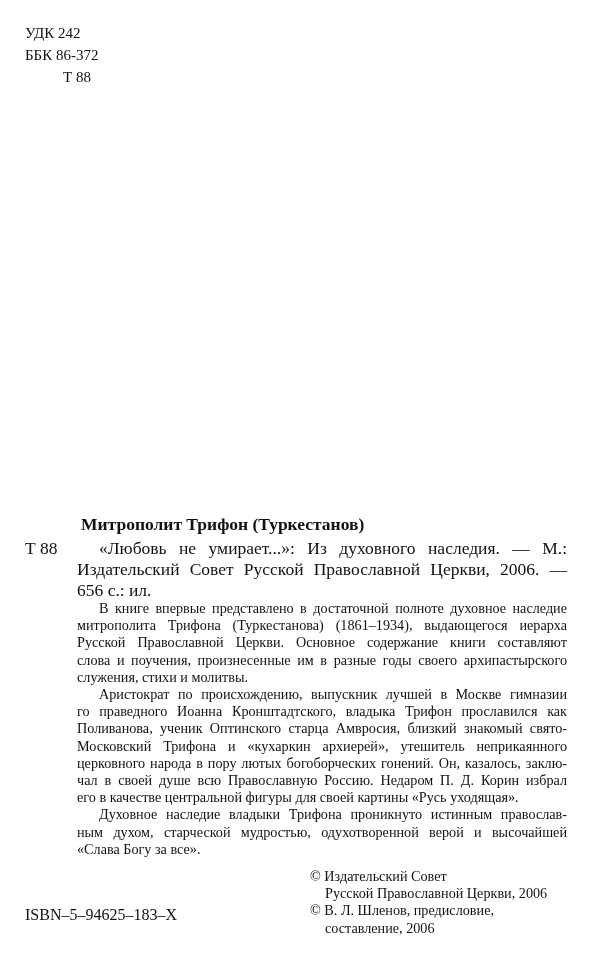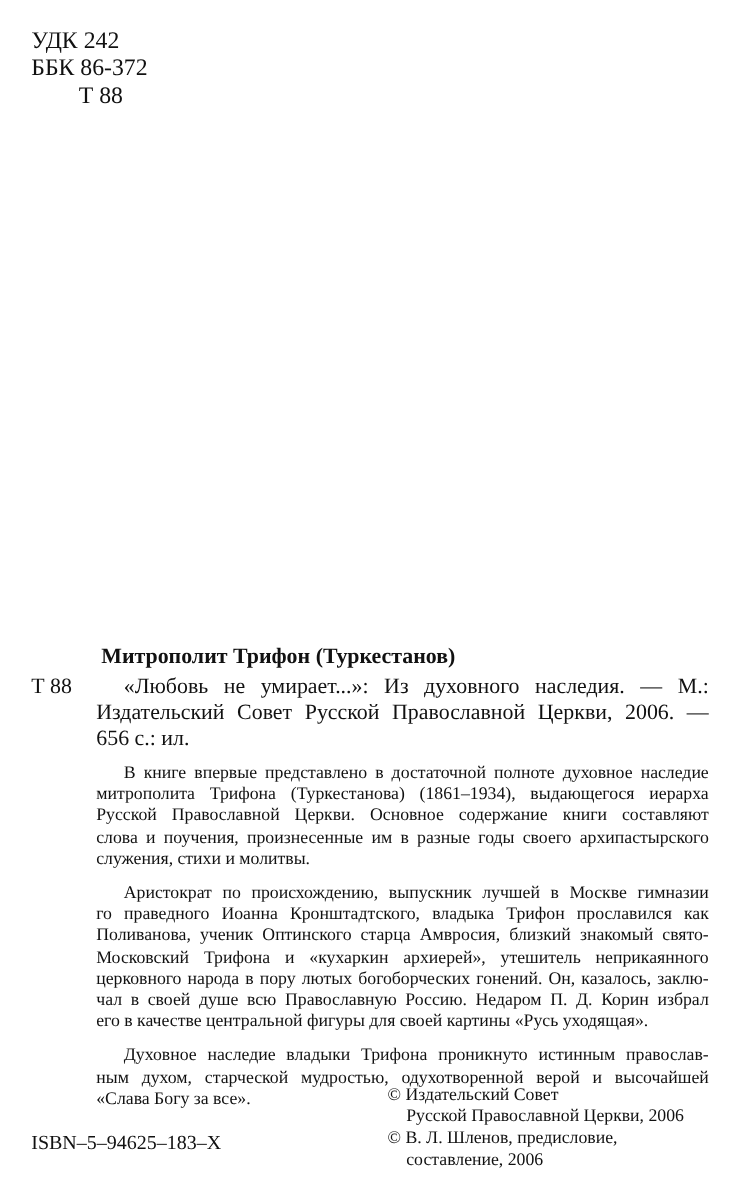--- a/index.html
+++ b/index.html
@@ -1,30 +1,30 @@
 <!DOCTYPE html>
 <html><head>
 <meta charset="utf-8">
 <style>
   html, body { margin: 0; padding: 0; background: #ffffff; }
   body { width: 600px; height: 963px; position: relative; overflow: hidden; color: #111; font-family: "Liberation Serif", "DejaVu Serif", serif; }
   .abs { position: absolute; white-space: nowrap; }
-  .codes { left: 25px; top: 22px; font-size: 19px; line-height: 22px; }
+  .codes { left: 25px; top: 22px; font-size: 15px; line-height: 22px; }
   .codes .t88 { padding-left: 38px; }
   .author { left: 81px; top: 514px; font-size: 17.5px; font-weight: bold; }
   .shelf { left: 25px; top: 538px; font-size: 17.5px; }
   .biblio { left: 77px; top: 538px; width: 490px; font-size: 17.5px; line-height: 21px; white-space: normal; }
   .biblio .line { display: block; text-align: justify; text-align-last: justify; }
   .biblio .line.last { text-align-last: left; }
   .biblio .line.first { text-indent: 22px; }
   .summary { left: 77px; top: 600px; width: 490px; font-size: 14.2px; line-height: 17.2px; white-space: normal; }
   .summary p { margin: 0; }
   .summary .line { display: block; text-align: justify; text-align-last: justify; }
   .summary .line.last { text-align-last: left; }
-  .summary .line.ind { text-indent: 22px; margin-top: 10px; }
+  .summary .line.ind { text-indent: 22px; }
   .copy { left: 310px; top: 868px; font-size: 14.2px; line-height: 17.2px; }
   .copy .cont { padding-left: 15px; }
   .isbn { left: 25px; top: 906px; font-size: 16px; }
 </style>
 </head>
 <body>
 
 <div class="abs codes">
   <div>УДК 242</div>
   <div>ББК 86-372</div>

